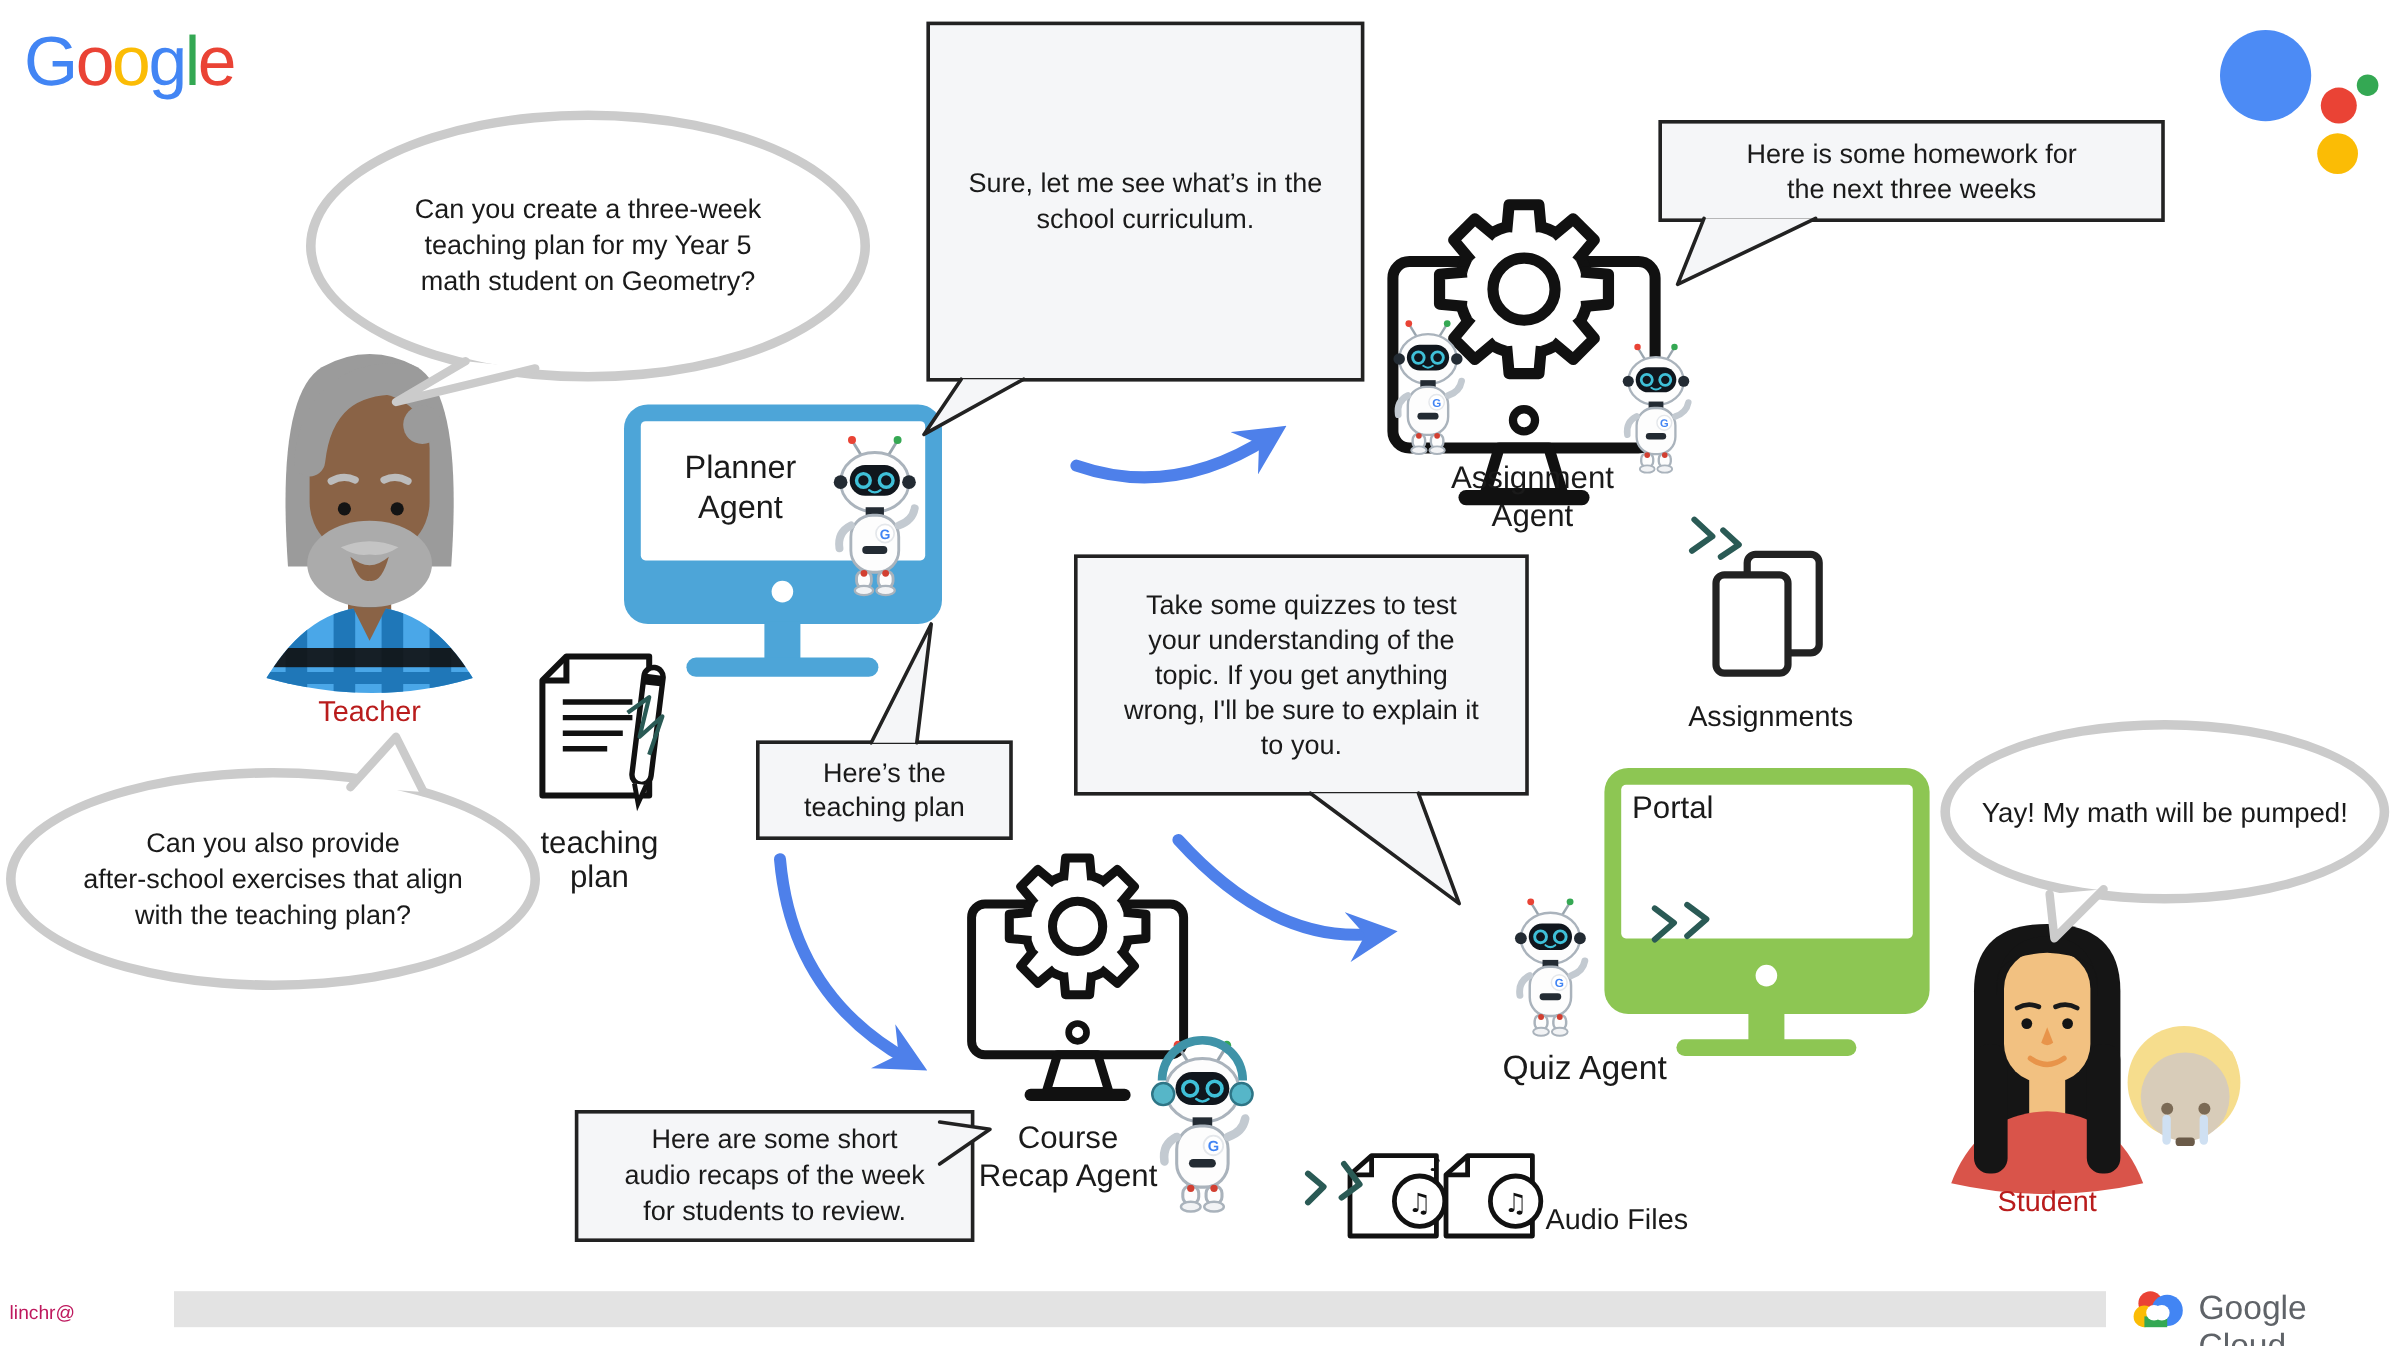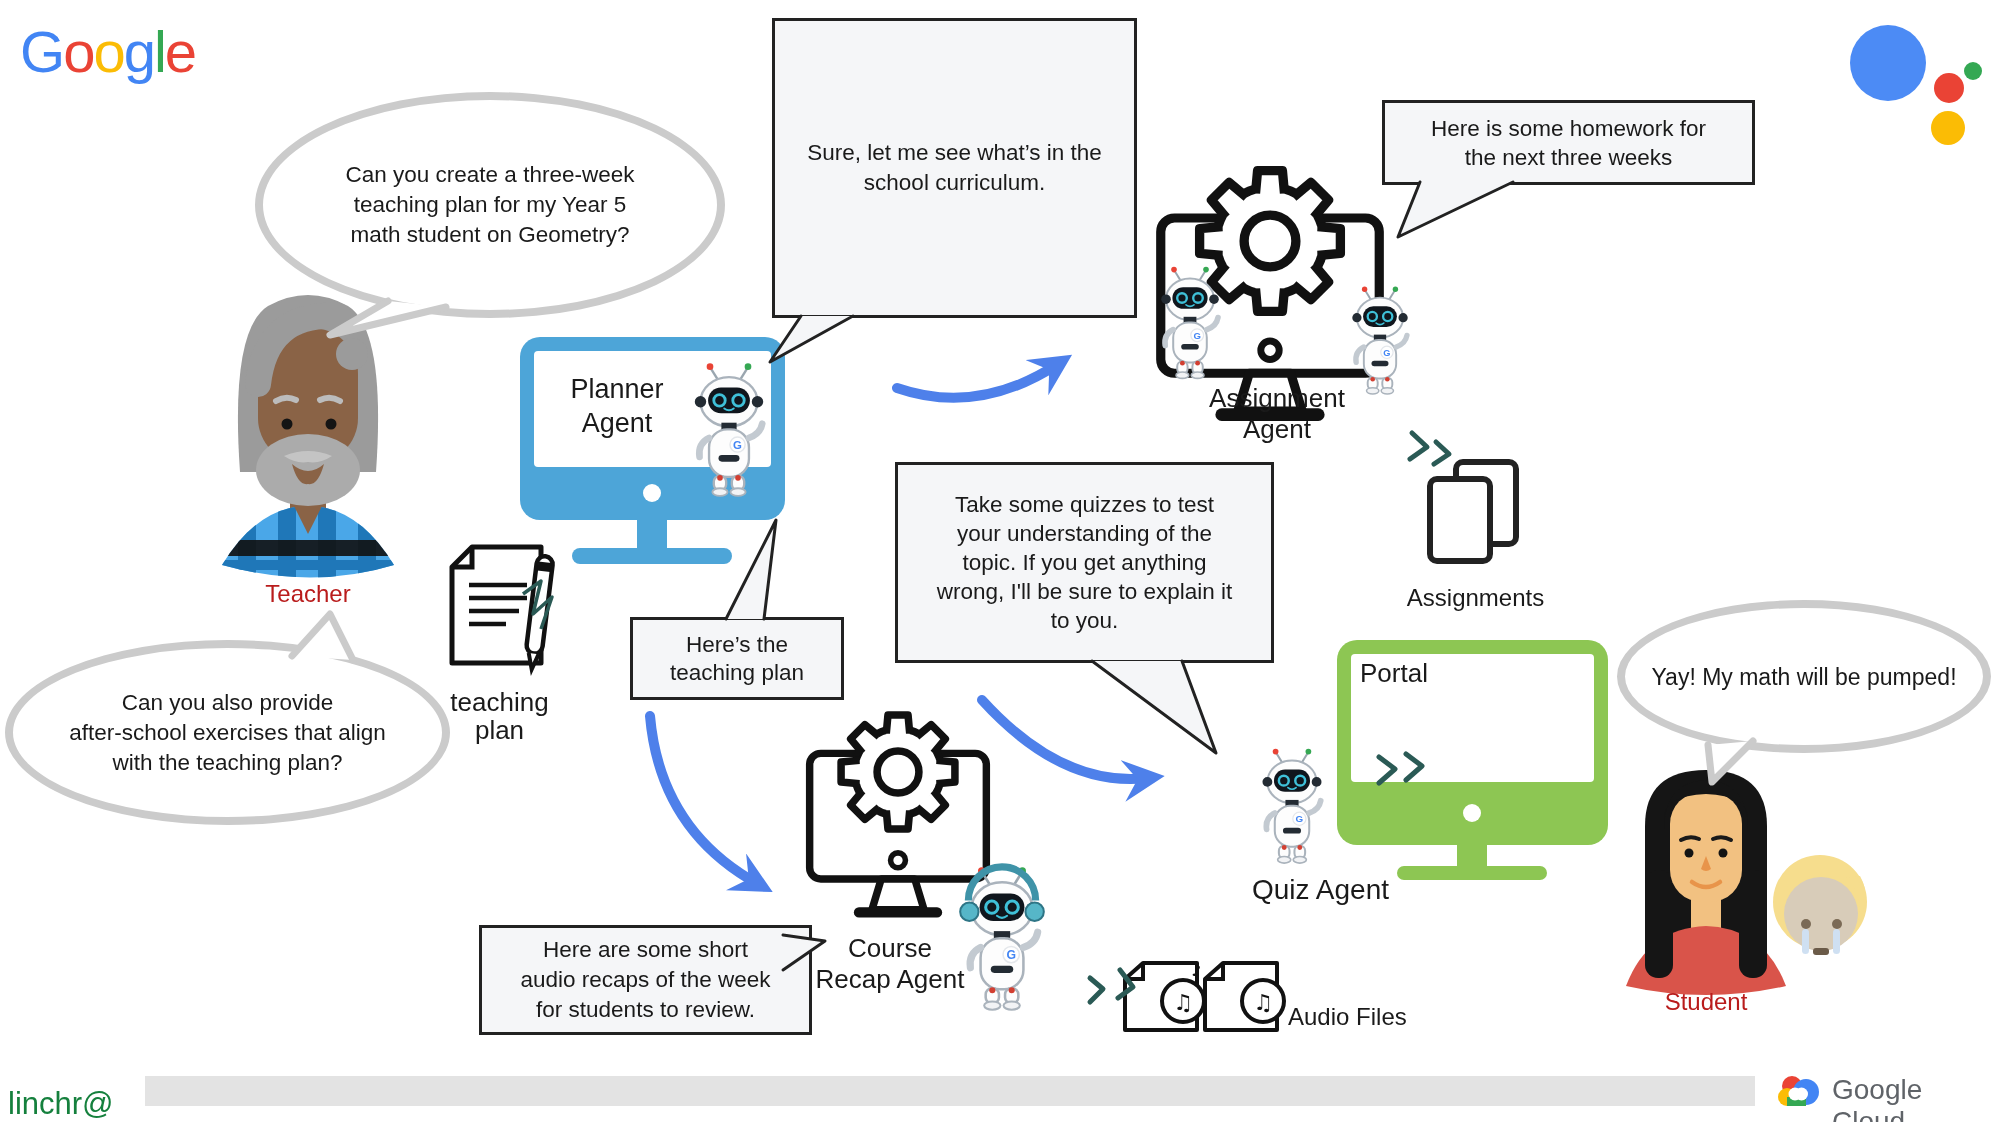--- a/index.html
+++ b/index.html
@@ -25,21 +25,21 @@
   .c-blue{color:#4285F4}.c-red{color:#EA4335}.c-yellow{color:#FBBC05}.c-green{color:#34A853}
 
   
   .qrow{display:flex;align-items:center;gap:10px;margin-bottom:9px;}
   .qbox{width:22px;height:22px;border:3px solid #333;background:#fff;box-sizing:content-box;}
   .qlabel{font-size:13.5px;color:#222;}
 
   
   #bottom-bar{background:#e3e3e3;}
   #gcloud-text{font-size:28px;color:#5f6368;}
-  #footer-username{font-size:31px;color:#15803d;}
+  #footer-username{font-size:16px;color:#be185d;}
 
   
   .arrow{fill:none;stroke:#4e80ea;stroke-width:10;stroke-linecap:round;}
   .chev{fill:none;stroke:#2a5a55;stroke-width:5;stroke-linecap:round;stroke-linejoin:round;}
   .note{font:22px "DejaVu Sans",sans-serif;fill:#111;text-anchor:middle;}
   .note-sm{font:16px "DejaVu Sans",sans-serif;fill:#111;text-anchor:middle;}
 </style>
 </head>
 <body>
 
@@ -272,21 +272,21 @@
 
   <div class="abs z2 ellipse" style="left:1617px;top:600px;width:374px;height:153px;font-size:23px;">
     <div style="width:340px">Yay! My math will be pumped!</div>
   </div>
 
   <div class="abs z2 box" style="left:745px;top:18px;width:365px;height:300px;flex-direction:column;line-height:30px;">
     <div>Sure, let me see what’s in the
 school curriculum.</div>
   </div>
 
-  <div class="abs z2 box" style="left:1355px;top:100px;width:373px;height:85px;">
+  <div class="abs z2 box" style="left:1355px;top:100px;width:422px;height:85px;">
     <div>Here is some homework for
 the next three weeks</div>
   </div>
 
   <div class="abs z2 box" style="left:868px;top:462px;width:379px;height:201px;">
     <div>Take some quizzes to test
 your understanding of the
 topic. If you get anything
 wrong, I'll be sure to explain it
 to you.</div>

